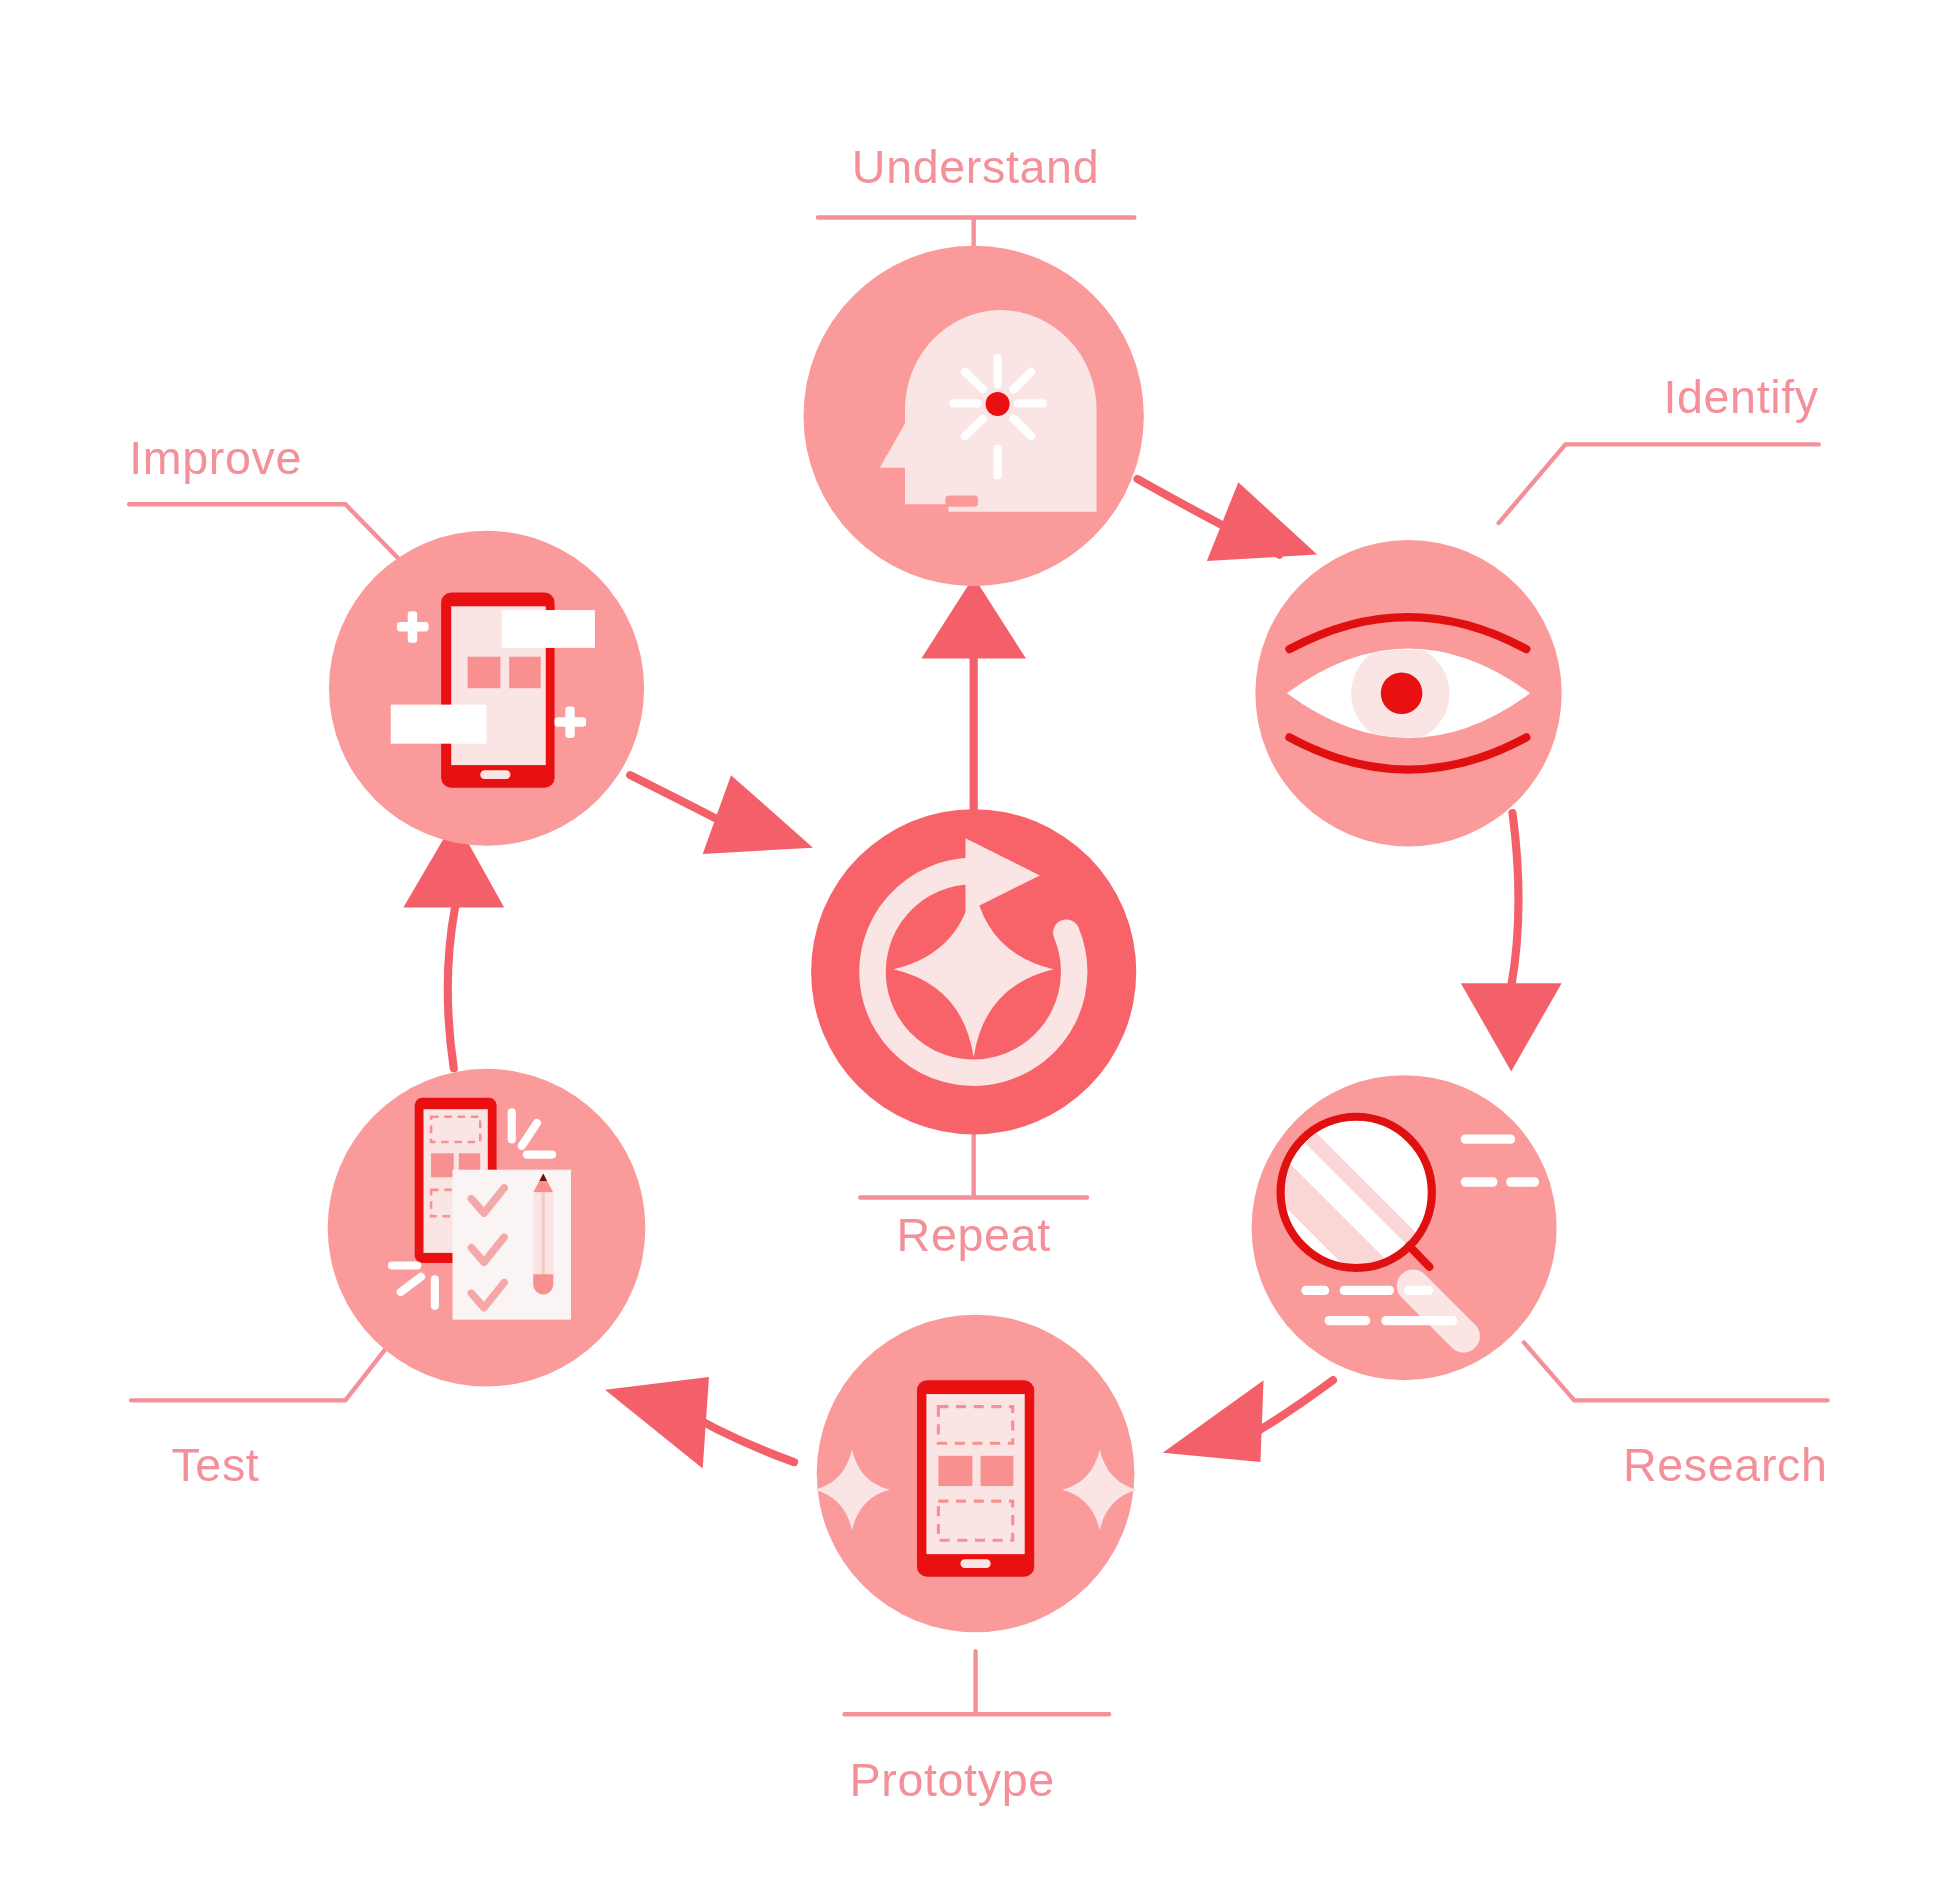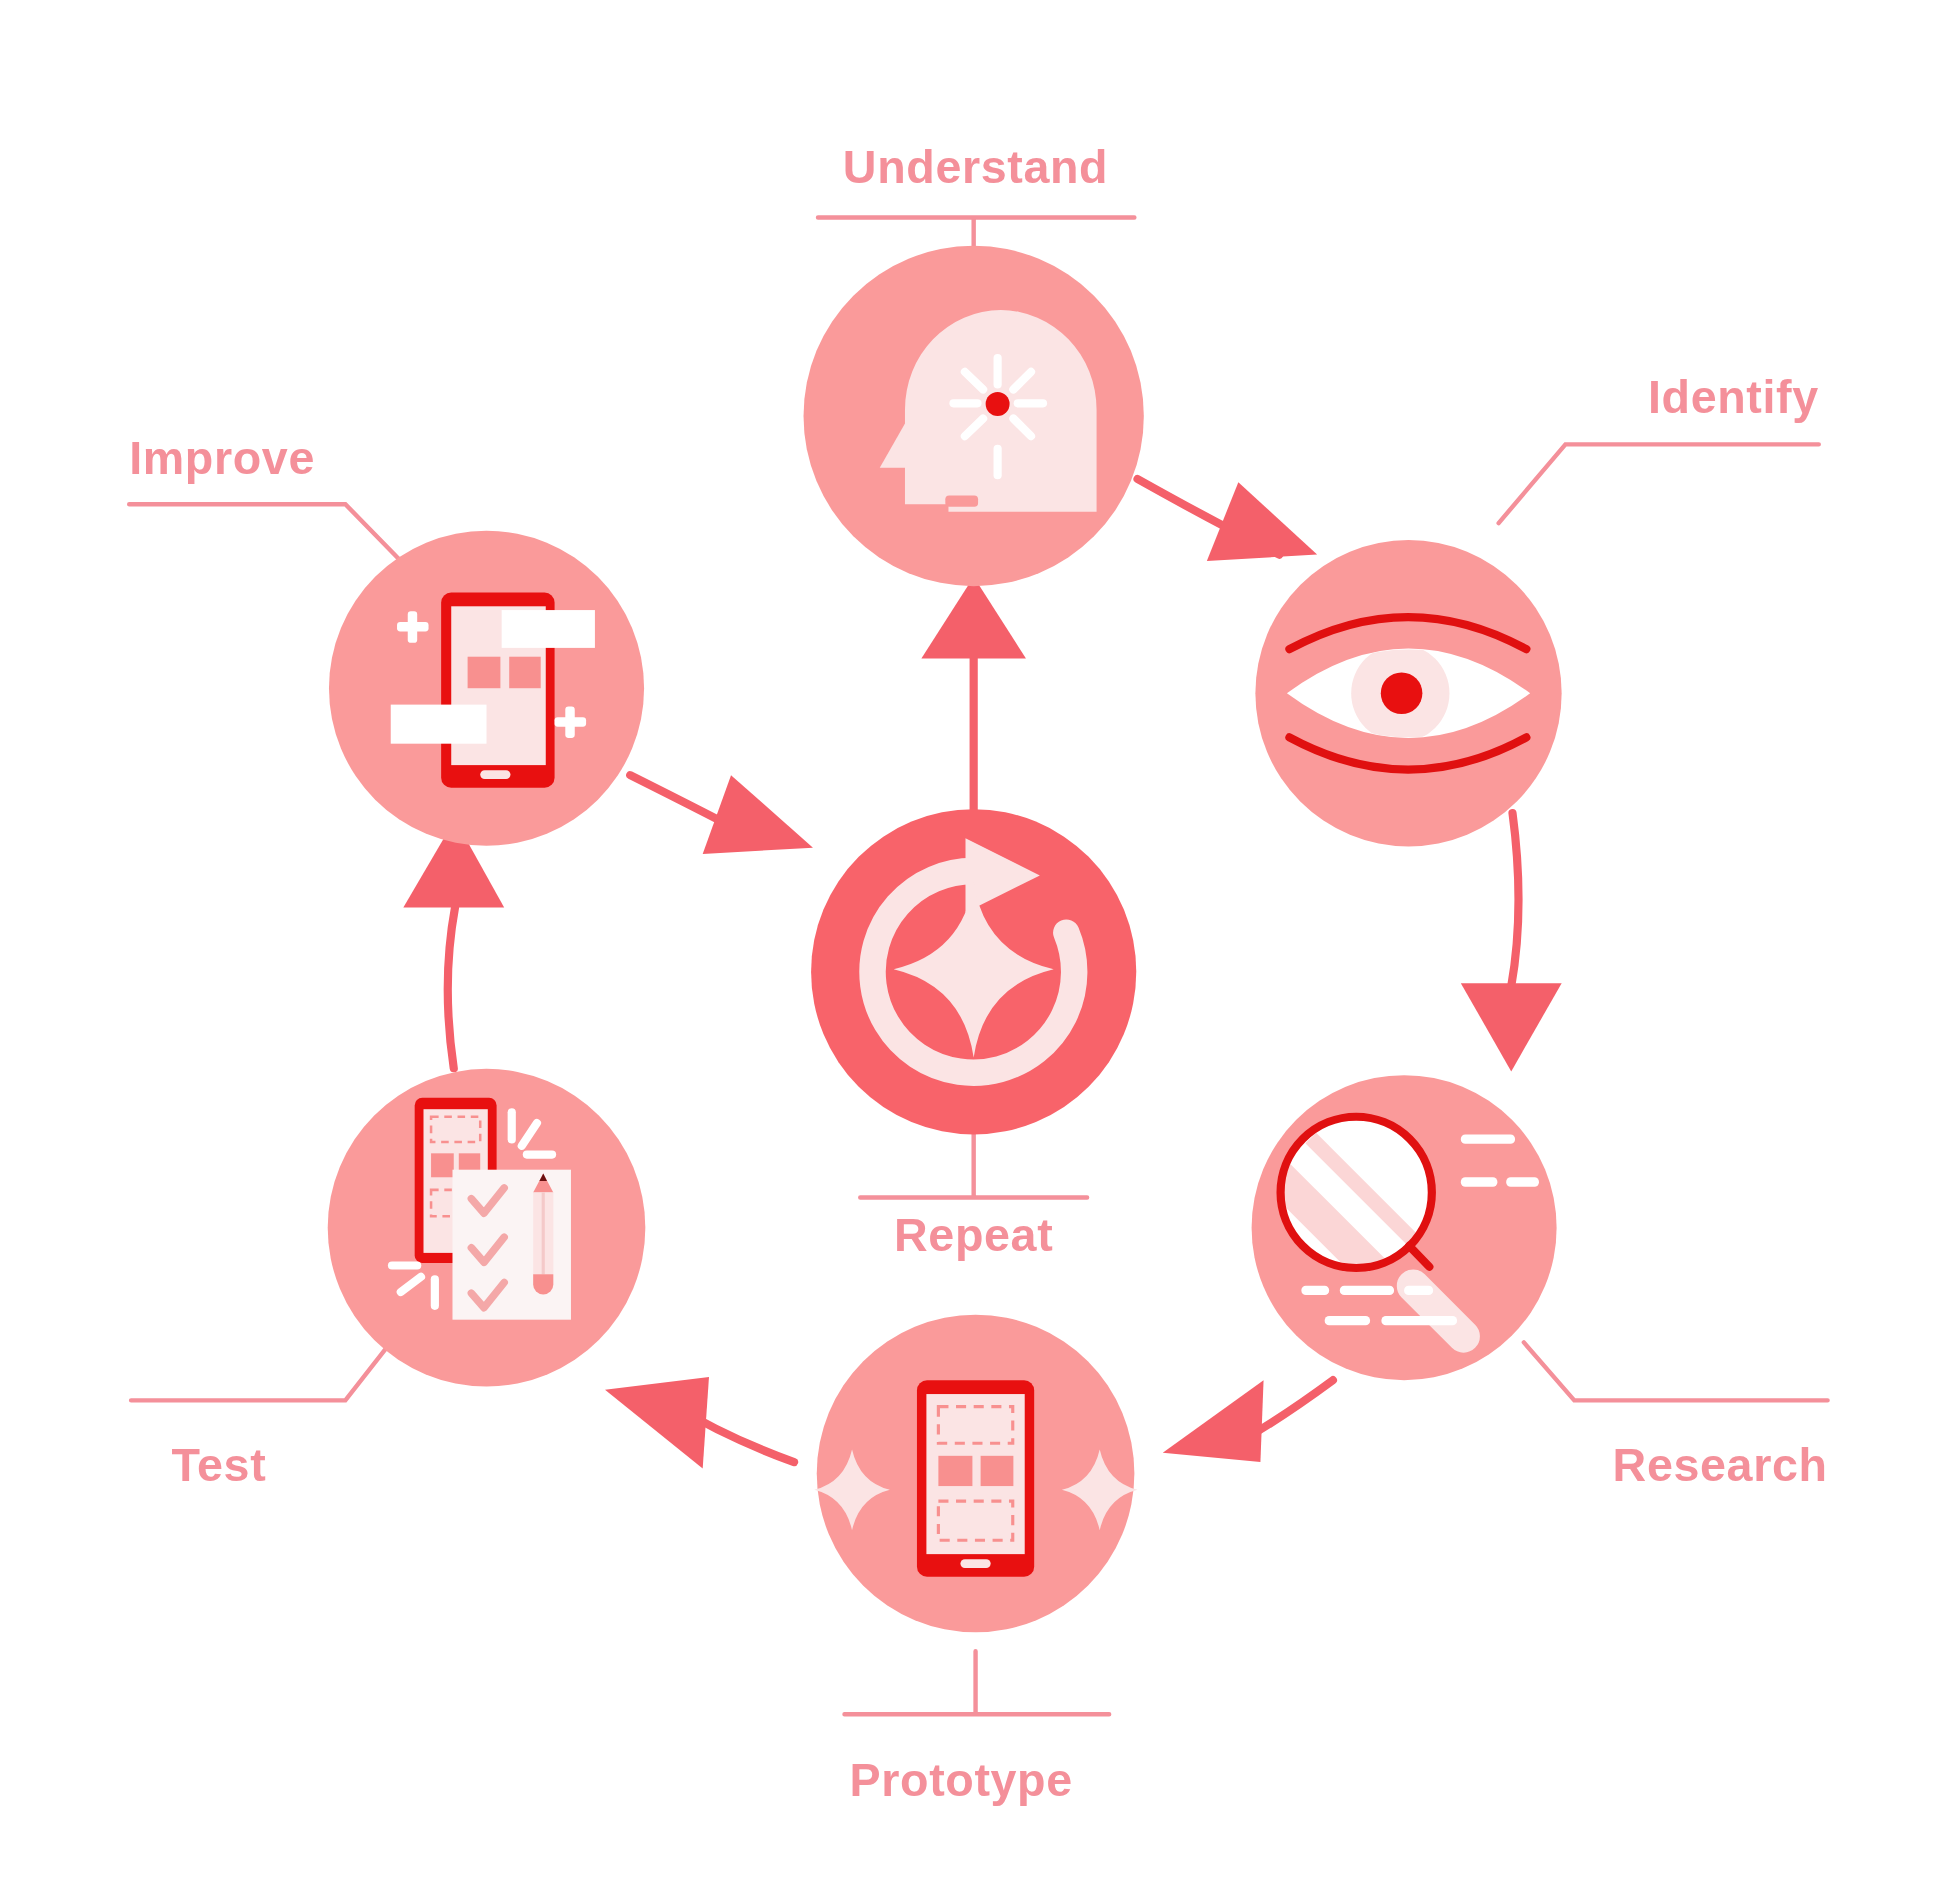--- a/index.html
+++ b/index.html
@@ -11,21 +11,20 @@
     width: 1936px;
     height: 1897px;
     overflow: hidden;
     font-family: "Liberation Sans", sans-serif;
   }
   #diagram-root {
     position: relative;
     width: 1936px;
     height: 1897px;
     background: #ffffff;
-    font-weight: bold;
   }
   svg.canvas {
     position: absolute;
     top: 0;
     left: 0;
     width: 1936px;
     height: 1897px;
     display: block;
   }
   .node-label {

